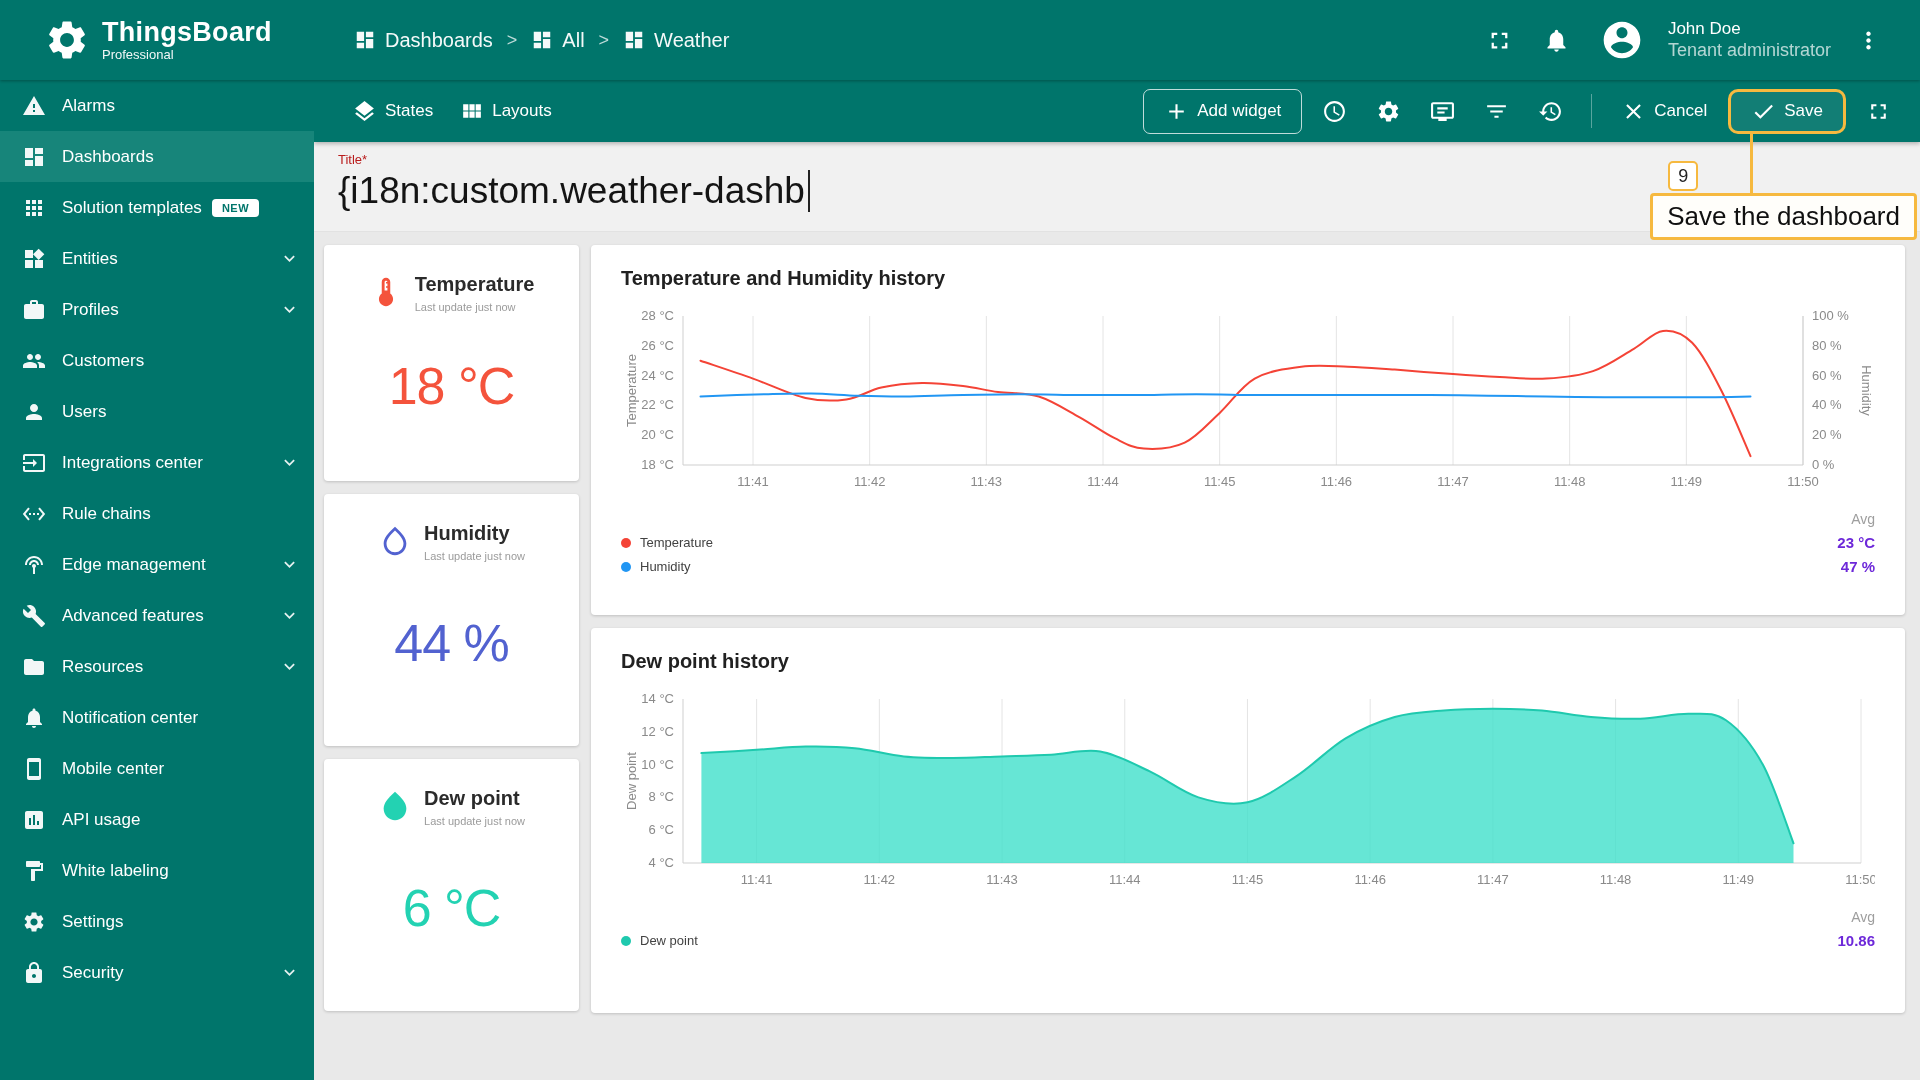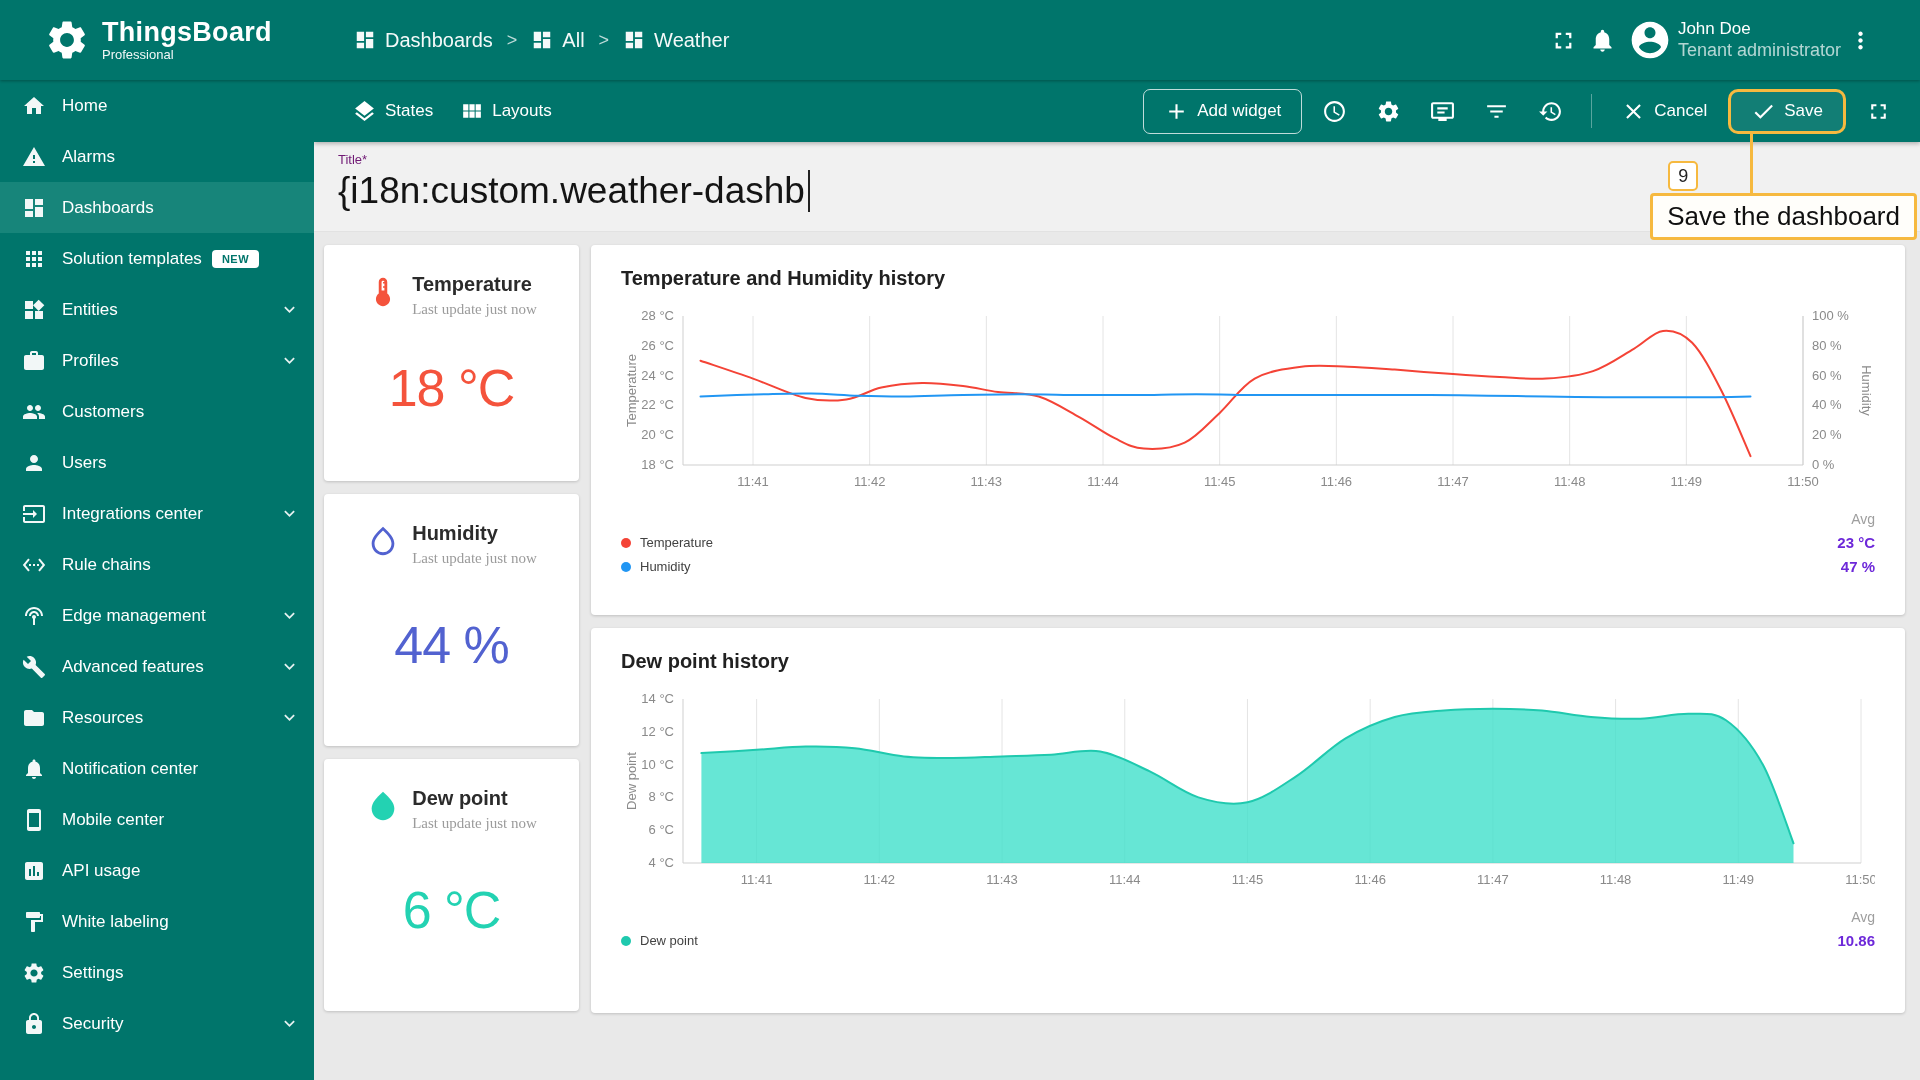--- a/index.html
+++ b/index.html
@@ -13,21 +13,21 @@
   header{grid-column:1/3;background:var(--teal);color:#fff;display:flex;align-items:center;box-shadow:0 1px 3px rgba(0,0,0,.3);z-index:5;}
   .logo-area{width:314px;padding-left:44px;display:flex;align-items:center;gap:12px;flex:none;}
   .logo-mark{width:46px;height:46px;fill:#fff;}
   .brand{display:flex;flex-direction:column;align-items:flex-start;}
   .brand-name{font-size:27px;font-weight:700;letter-spacing:.3px;line-height:1.05;}
   .brand-sub{font-size:13px;opacity:.95;}
   .breadcrumb{margin-left:40px;display:flex;align-items:center;gap:14px;font-size:20px;}
   .bc-item{display:flex;align-items:center;gap:9px;cursor:pointer;opacity:.96;}
   .bc-item .icon{width:22px;height:22px;}
   .bc-sep{opacity:.75;font-size:18px;}
-  .header-right{margin-left:auto;display:flex;align-items:center;padding-right:40px;}
+  .header-right{margin-left:auto;display:flex;align-items:center;gap:18px;padding-right:32px;}
   .icon-btn{padding:6px;border-radius:50%;}
   .icon-btn .icon{width:27px;height:27px;}
   .avatar .icon{width:44px;height:44px;}
   .user-block{line-height:1.25;}
   .user-name{font-size:17px;}
   .user-role{font-size:18px;opacity:.7;}
 
   
   aside{background:var(--teal);color:#fff;overflow:hidden;}
   .sb-item{height:51px;display:flex;align-items:center;padding:0 14px 0 22px;cursor:pointer;font-size:17px;}
@@ -43,34 +43,34 @@
   .tb-left{display:flex;align-items:center;gap:26px;}
   .tb-right{margin-left:auto;display:flex;align-items:center;gap:11px;}
   .outlined{border:1px solid rgba(255,255,255,.75);border-radius:7px;padding:9px 20px;}
   .tb-icon-btn{padding:9px;}
   .vdiv{width:1px;height:34px;background:rgba(255,255,255,.35);margin:0 8px;}
   .cancel-btn{padding:8px 10px;}
   .save-btn{border:3px solid var(--accent);border-radius:10px;padding:7px 20px;background:rgba(255,255,255,.07);}
 
   
   .title-bar{height:90px;background:#f1f1f1;padding:10px 0 0 24px;border-bottom:1px solid rgba(0,0,0,.06);}
-  .t-label{font-size:13px;color:#701a75;}
+  .t-label{font-size:13px;color:#b91c1c;}
   .t-value{display:flex;align-items:center;font-size:37px;color:#141414;margin-top:3px;}
   .cursor{width:2px;height:42px;background:#222;margin-left:3px;animation:blink 1s steps(1) infinite;}
   @keyframes blink{50%{opacity:0;}}
 
   
   .content{flex:1;display:flex;gap:12px;padding:13px 15px 0 10px;overflow:hidden;}
   .stat-col{width:255px;flex:none;display:flex;flex-direction:column;gap:13px;}
   .card{background:#fff;border-radius:4px;box-shadow:0 1px 3px rgba(0,0,0,.18);}
   .stat-card{display:flex;flex-direction:column;align-items:center;padding:28px 14px 24px;}
   .stat-head{display:flex;gap:12px;align-items:flex-start;}
   .stat-icon{width:34px;height:34px;margin-top:2px;}
   .stat-title{font-size:20px;font-weight:700;color:#2b2b2b;}
-  .stat-sub{font-size:15px;color:#9b9b9b;max-width:132px;line-height:1.3;margin-top:4px;font-family:Liberation Serif, serif;}
+  .stat-sub{font-size:11px;color:#9b9b9b;max-width:132px;line-height:1.3;margin-top:4px;}
   .stat-value{font-size:52px;font-weight:500;margin:auto 0;letter-spacing:-1px;}
 
   .chart-col{flex:1;display:flex;flex-direction:column;gap:13px;}
   .chart-card{padding:22px 30px 12px;display:flex;flex-direction:column;}
   .chart-title{font-size:20px;font-weight:700;color:#212121;margin-bottom:14px;}
   svg.chart{display:block;}
   .chart-footer{display:grid;grid-template-columns:1fr auto;row-gap:7px;margin-top:12px;align-items:center;}
   .legend-item{display:flex;align-items:center;gap:9px;font-size:13px;color:#424242;cursor:pointer;}
   .legend-dot{width:10px;height:10px;border-radius:50%;}
   .avg-label{font-size:14px;color:#9e9e9e;text-align:right;}
@@ -257,26 +257,20 @@
       </div>
       <button class="icon-btn">
           <svg class="icon">
             <use href="#dots-vertical-icon"></use>
           </svg>
         </button>
     </div>
   </header>
 
   <aside id="sidebar">
-      <div class="sb-item">
-        <svg class="icon sb-icon">
-          <use href="#home-icon"></use>
-        </svg>
-        <span class="sb-label">Home</span>
-      </div>
       <div class="sb-item">
         <svg class="icon sb-icon">
           <use href="#alarms-icon"></use>
         </svg>
         <span class="sb-label">Alarms</span>
       </div>
       <div class="sb-item active">
         <svg class="icon sb-icon">
           <use href="#dashboards-icon"></use>
         </svg>

